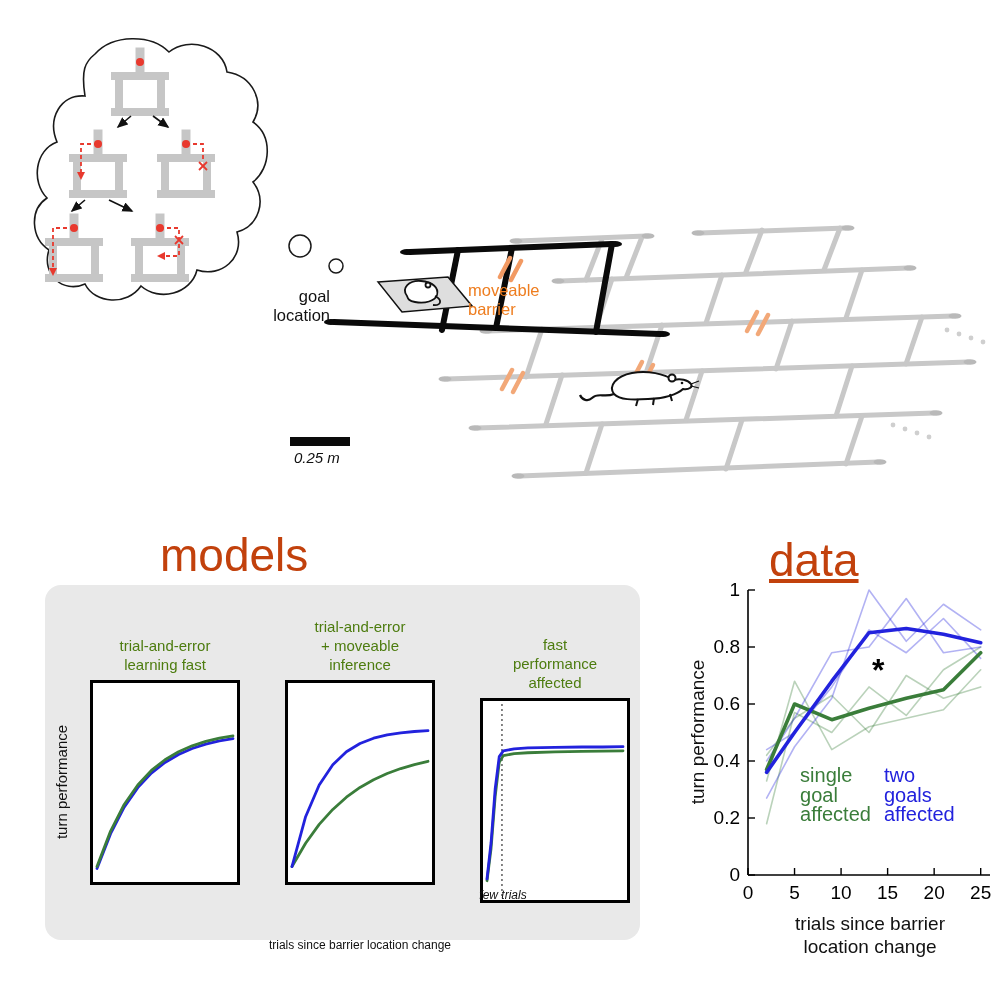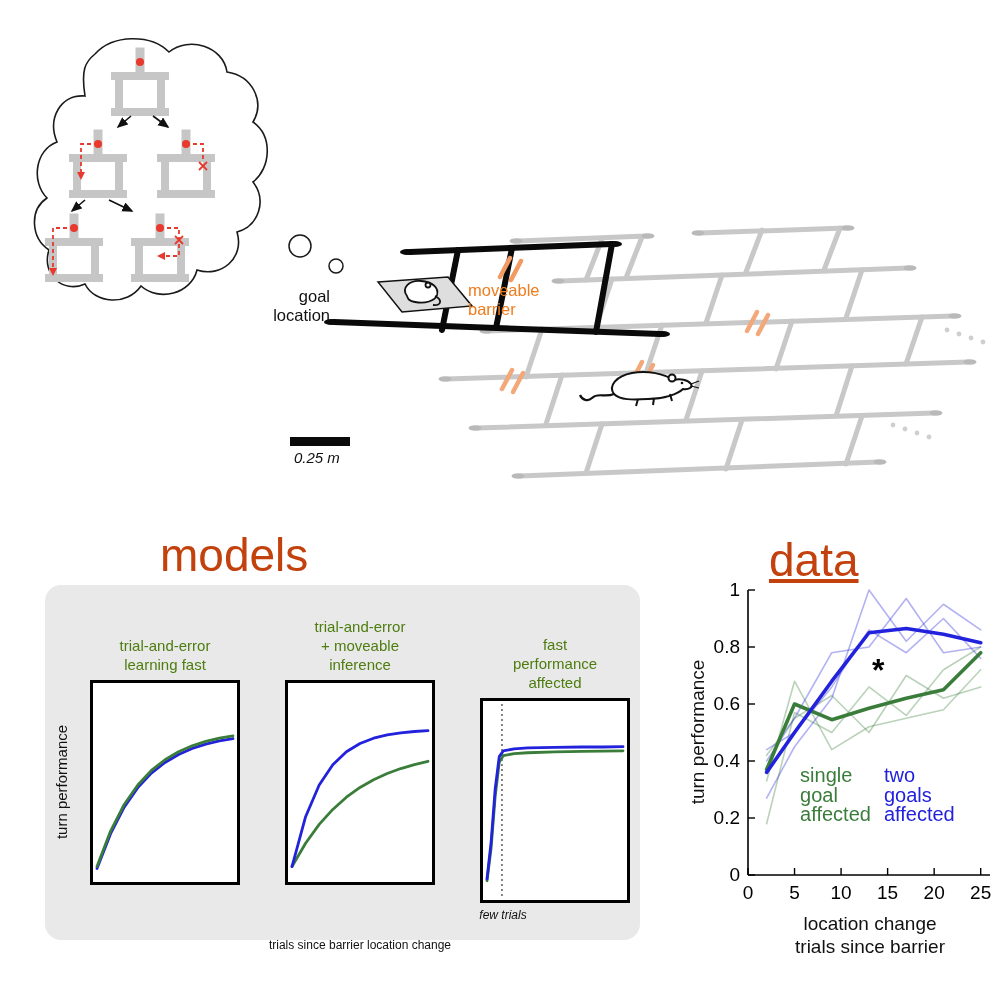--- a/index.html
+++ b/index.html
@@ -229,21 +229,21 @@
     </div>
     <div class="abs plot-box" style="left:0;top:95px;width:150px;height:205px;">
       <svg width="144" height="199">
           <line x1="18.96" y1="3" x2="18.96" y2="196" stroke="#444" stroke-width="1.3" stroke-dasharray="2 3"></line>
           <polyline points="4,179.72 8.08,147.25 12.16,95.67999999999999 16.240000000000002,61.30000000000001 20.32,54.61500000000001 31.200000000000003,52.70500000000001 44.8,51.75 72,50.79499999999999 99.19999999999999,50.41300000000001 119.6,50.22200000000001 140,49.84" fill="none" stroke="#3a7d3a" stroke-width="2.8" stroke-linejoin="round" stroke-linecap="round"></polyline>
           <polyline points="4,177.81 8.08,141.51999999999998 12.16,88.03999999999999 16.240000000000002,55.56999999999999 20.32,49.84 31.200000000000003,47.93000000000001 44.8,46.974999999999994 72,46.40199999999999 99.19999999999999,46.01999999999998 119.6,46.01999999999998 140,45.638000000000005" fill="none" stroke="#2222dd" stroke-width="2.8" stroke-linejoin="round" stroke-linecap="round"></polyline>
         </svg>
     </div>
   </div>
 
-  <div class="abs few-trials" style="left:418px;top:303px;width:80px;margin-top:20px;">few trials</div>
+  <div class="abs few-trials" style="left:418px;top:303px;width:80px;">few trials</div>
   <div class="abs xlab" style="left:45px;top:315px;width:540px;">trials since barrier location change</div>
 </div>
 
 <div class="abs section-title" style="left:769px;top:533px;width:200px;text-decoration:underline;">data</div>
 
 <div class="abs data-ylab" style="left:698px;top:732px;">turn performance</div>
 
 <svg class="abs" style="left:690px;top:575px;" width="310" height="350">
     <line x1="58" y1="15" x2="58" y2="300" stroke="#000" stroke-width="1.6"></line>
     <line x1="58" y1="300" x2="300" y2="300" stroke="#000" stroke-width="1.6"></line>
@@ -282,15 +282,15 @@
     <text x="188.30769230769232" y="106.19999999999999" text-anchor="middle" font-size="32" font-weight="bold" fill="#000">*</text>
     <text x="110.12307692307692" y="207.375" fill="#3a7d3a" font-size="20">single</text>
     <text x="110.12307692307692" y="226.755" fill="#3a7d3a" font-size="20">goal</text>
     <text x="110.12307692307692" y="246.135" fill="#3a7d3a" font-size="20">affected</text>
     <text x="193.8923076923077" y="207.375" fill="#2222dd" font-size="20">two</text>
     <text x="193.8923076923077" y="226.755" fill="#2222dd" font-size="20">goals</text>
     <text x="193.8923076923077" y="246.135" fill="#2222dd" font-size="20">affected</text>
   </svg>
 
 <div class="abs data-xlab" style="left:740px;top:912px;width:260px;">
+  <div>trials since barrier</div>
   <div>location change</div>
-  <div>trials since barrier</div>
 </div>
 
 </body></html>

